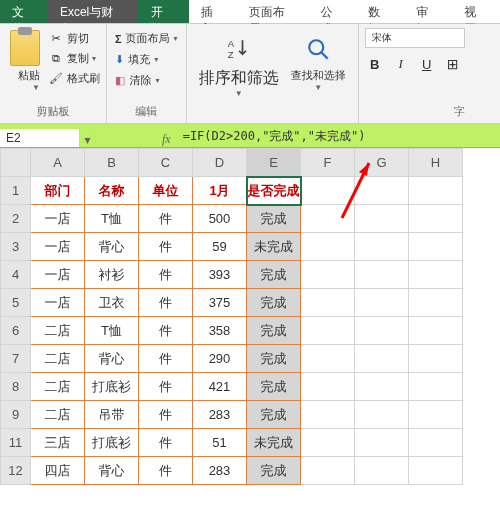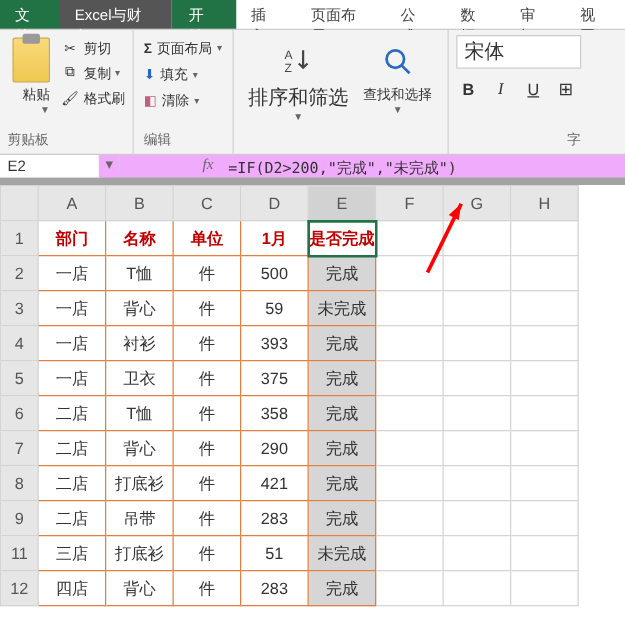--- a/index.html
+++ b/index.html
@@ -7,46 +7,46 @@
     
     .menubar { background: #fff; display: flex; height: 24px; border-bottom: 1px solid #ccc; }
     .menu-item { padding: 4px 12px; cursor: pointer; font-size: 12px; }
     .menu-file { background: #217346; color: #fff; }
     .menu-addon { background: #555; color: #fff; }
     .menu-active { background: #217346; color: #fff; padding: 4px 14px; }
     .menu-item.normal { color: #444; }
     
     .ribbon { background: #f3f3f3; height: 100px; border-bottom: 1px solid #ccc; display: flex; position: relative; }
     .ribbon-group { border-right: 1px solid #d4d4d4; padding: 4px 6px; display: flex; flex-direction: column; }
-    .ribbon-group-label { font-size: 11px; color: #666; text-align: left; margin-top: auto; padding-top: 2px; }
+    .ribbon-group-label { font-size: 11px; color: #666; text-align: center; margin-top: auto; padding-top: 2px; }
     .ribbon-group-content { display: flex; gap: 4px; flex: 1; }
     
     .paste-btn { display: flex; flex-direction: column; align-items: flex-end; padding: 2px 4px; cursor: pointer; }
     .paste-icon { width: 30px; height: 36px; background: linear-gradient(#f9d97a, #f0c850); border: 1px solid #c9a840; border-radius: 2px; margin-bottom: 2px; position: relative; }
     .paste-icon::before { content: ""; position: absolute; top: -4px; left: 7px; width: 14px; height: 8px; background: #999; border-radius: 2px; }
     .paste-label { font-size: 11px; }
     
     .mini-row { display: flex; align-items: center; gap: 3px; padding: 2px 0; cursor: pointer; font-size: 11px; }
     .mini-icon { width: 16px; height: 16px; display: flex; align-items: center; justify-content: center; }
     
     .edit-group { padding: 4px 8px; }
     .edit-item { display: flex; align-items: center; gap: 4px; padding: 3px 0; font-size: 11px; cursor: pointer; }
     
     .sort-btn, .find-btn { display: flex; flex-direction: column; align-items: center; padding: 4px 6px; cursor: pointer; }
     .sort-icon, .find-icon { width: 28px; height: 34px; margin-bottom: 2px; }
     
     .font-box { padding: 4px 6px; }
-    .font-name { background: #fff; border: 1px solid #ccc; padding: 2px 6px; width: 100px; font-size: 16px; margin-bottom: 6px; }
+    .font-name { background: #fff; border: 1px solid #ccc; padding: 2px 6px; width: 100px; font-size: 10px; margin-bottom: 6px; }
     .font-btns { display: flex; gap: 6px; }
     .font-btn { width: 20px; height: 20px; border: 1px solid transparent; display: flex; align-items: center; justify-content: center; cursor: pointer; font-size: 13px; }
     .bold { font-weight: bold; }
     .italic { font-style: italic; font-family: serif; }
     .underline { text-decoration: underline; }
     
-    .namebox-row { display: flex; height: 24px; border-bottom: 6px solid #a3a3a3; align-items: flex-start; background: #f0abfc; }
+    .namebox-row { display: flex; height: 24px; border-bottom: 1px solid #a3a3a3; align-items: flex-end; background: #bef264; }
     .namebox { width: 80px; padding: 2px 6px; border-right: 1px solid #ccc; font-size: 12px; background: #fff; }
     .nb-arrow { width: 16px; text-align: center; color: #666; border-right: 1px solid #ccc; cursor: pointer; }
     .fx-btn { padding: 0 6px; font-style: italic; font-family: serif; color: #666; cursor: pointer; }
     .formula-input { flex: 1; padding: 2px 6px; font-size: 12px; color: #333; font-family: monospace; position: relative; }
     
     .arrow-annotation { position: absolute; left: 334px; top: 158px; pointer-events: none; z-index: 10; }
     
     .grid-wrap { position: relative; }
     .grid { border-collapse: collapse; }
     .grid td, .grid th { border: 1px solid #d4d4d4; text-align: center; font-size: 13px; height: 28px; }

